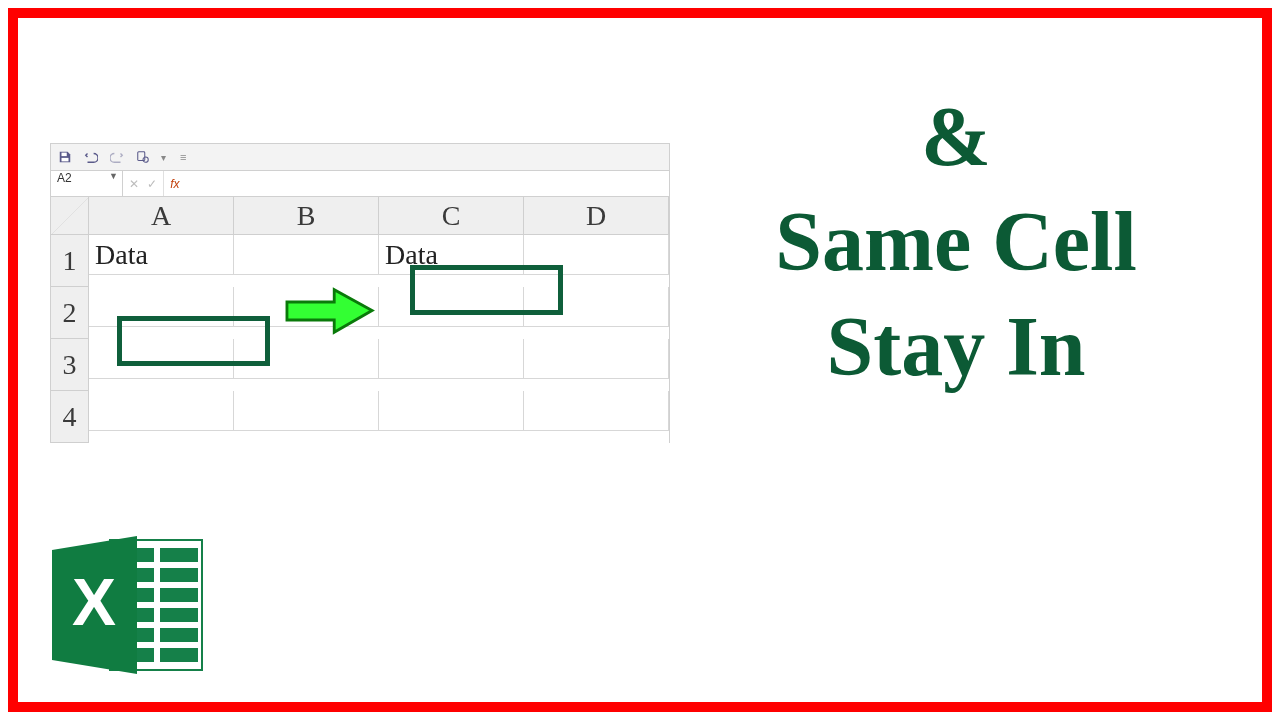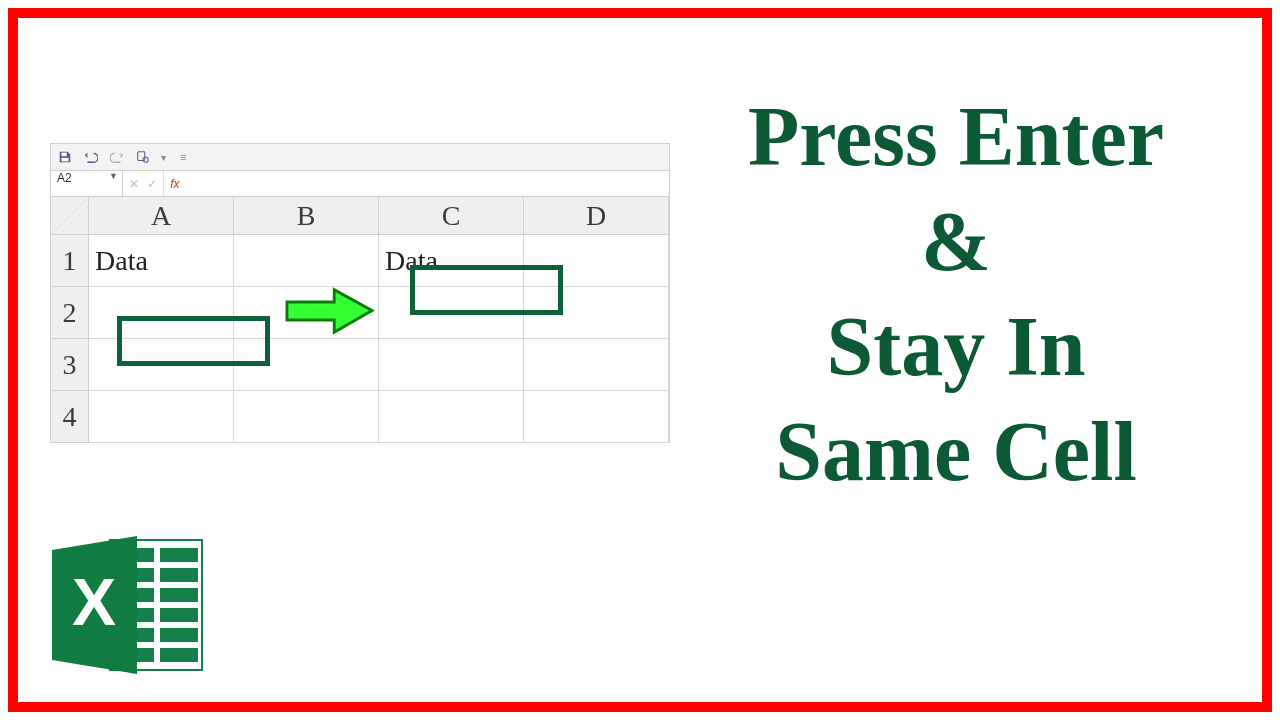--- a/index.html
+++ b/index.html
@@ -86,21 +86,21 @@
 }
 .corner {
   width: 38px; height: 38px;
   background: linear-gradient(135deg, #efefef 50%, #cfcfcf 50.5%, #efefef 52%);
   border-right: 1px solid #cfcfcf;
   border-bottom: 1px solid #cfcfcf;
 }
 .hdr-cell { width: 145px; height: 38px; font-size: 28px; font-weight: 400; font-family: "Times New Roman", serif;}
 .row-hdr { width: 38px; height: 52px; font-size: 28px; font-family: "Times New Roman", serif;}
 .gcell {
-  width: 145px; height: 52px;
+  width: 145px; height: 40px;
   border-right: 1px solid #d7d7d7;
   border-bottom: 1px solid #d7d7d7;
   display: flex; align-items: center;
   padding: 0 6px;
   font-size: 28px;
   font-family: "Times New Roman", serif;
   color: #222;
   position: relative;
 }
 .selbox-a2 {
@@ -233,24 +233,23 @@
 
     <div class="selbox-a2"></div>
     <div class="selbox-c1"></div>
 
     <svg class="arrow" viewBox="0 0 100 55">
       <path d="M5 18 H55 V5 L95 27 L55 50 V37 H5 Z" fill="#33ff33" stroke="#0a7a0a" stroke-width="3"></path>
     </svg>
   </div>
 
   <div class="title-block">
-    <div>Press Enter</div>
     <div>&amp;</div>
+    <div>Same Cell</div>
     <div>Stay In</div>
-    <div>Same Cell</div>
   </div>
 
   <div class="excel-logo">
     <svg viewBox="0 0 160 150">
       <rect x="58" y="10" width="92" height="130" fill="#ffffff" stroke="#158049" stroke-width="2"></rect>
       <g fill="#158049">
         <rect x="64" y="18" width="38" height="14"></rect>
           <rect x="108" y="18" width="38" height="14"></rect>
         <rect x="64" y="38" width="38" height="14"></rect>
           <rect x="108" y="38" width="38" height="14"></rect>

